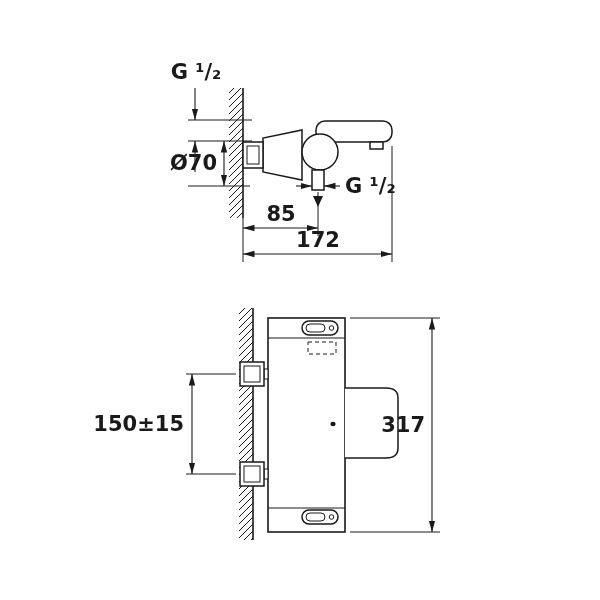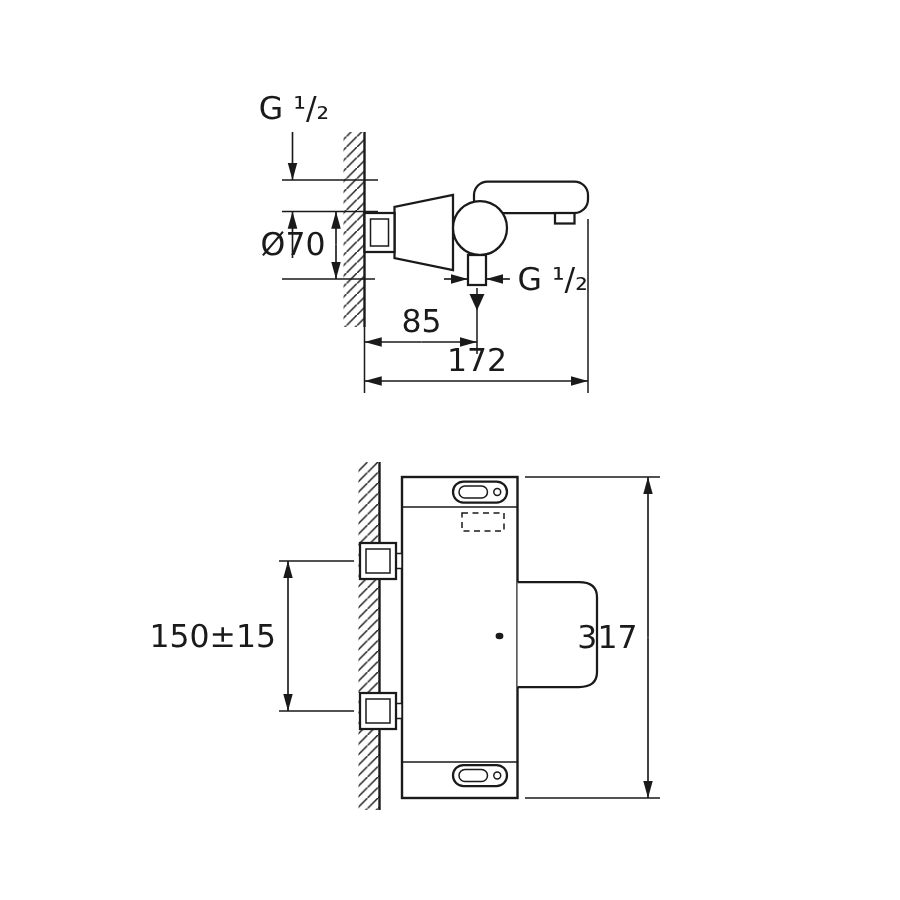--- a/index.html
+++ b/index.html
@@ -7,20 +7,21 @@
     padding: 0;
     background: #ffffff;
     font-family: "DejaVu Sans", "Liberation Sans", sans-serif;
   }
   .canvas {
     position: relative;
     width: 600px;
     height: 600px;
     background: #ffffff;
     overflow: hidden;
+    font-weight: bold;
   }
   svg { display: block; }
   text {
     font-family: "DejaVu Sans", "Liberation Sans", sans-serif;
     font-size: 21px;
     fill: #1a1a1a;
   }
   .outline   { fill: #ffffff; stroke: #1a1a1a; stroke-width: 1.5; }
   .outline2  { fill: none;    stroke: #1a1a1a; stroke-width: 1.5; }
   .thin      { fill: none;    stroke: #1a1a1a; stroke-width: 1;   }

